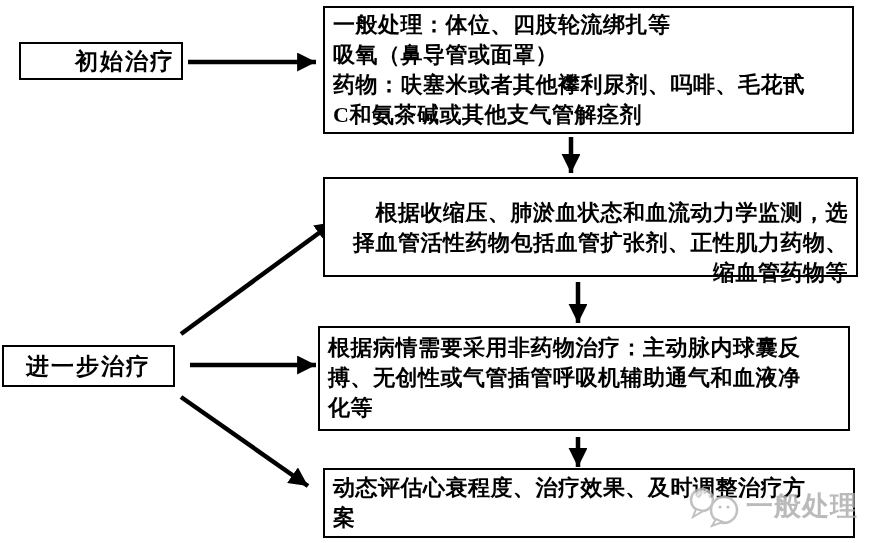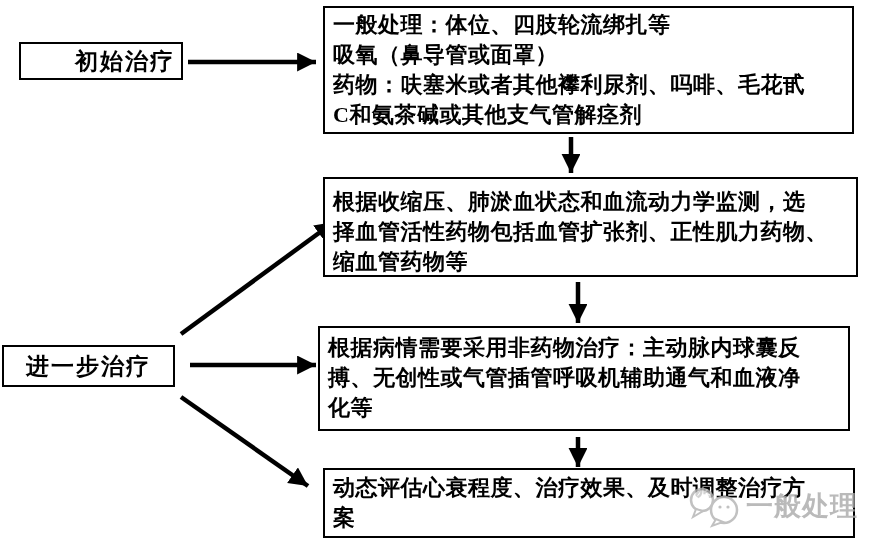--- a/index.html
+++ b/index.html
@@ -14,21 +14,21 @@
   }
   .stage-label {
     display:flex; align-items:center; justify-content:center;
     font-weight:700; font-size:23px; letter-spacing:2px;
   }
   .step-text {
     white-space:pre-line; font-weight:700; font-size:22px;
     line-height:30px; letter-spacing:0.5px;
   }
   .pad1 { padding:2px 8px 0 8px; }
-  .pad2 { padding:8px 8px 0 8px; }
+  .pad2 { padding:19px 8px 0 8px;text-align:right; }
   .pad3 { padding:5px 8px 0 8px; }
   .pad4 { padding:3px 8px 0 8px; }
   #box-general   { left:323px; top:6px;   width:531px; height:128px; }
   #box-vaso      { left:323px; top:177px; width:535px; height:100px; }
   #box-nonpharma { left:318px; top:326px; width:532px; height:105px; }
   #box-evaluate  { left:323px; top:468px; width:532px; height:70px;  }
   #box-initial   { left:19px;  top:42px;  width:164px; height:38px;padding-left:48px; }
   #box-further   { left:2px;   top:345px; width:173px; height:42px; }
   .arrows { position:absolute; left:0; top:0; pointer-events:none; }
   .watermark {

